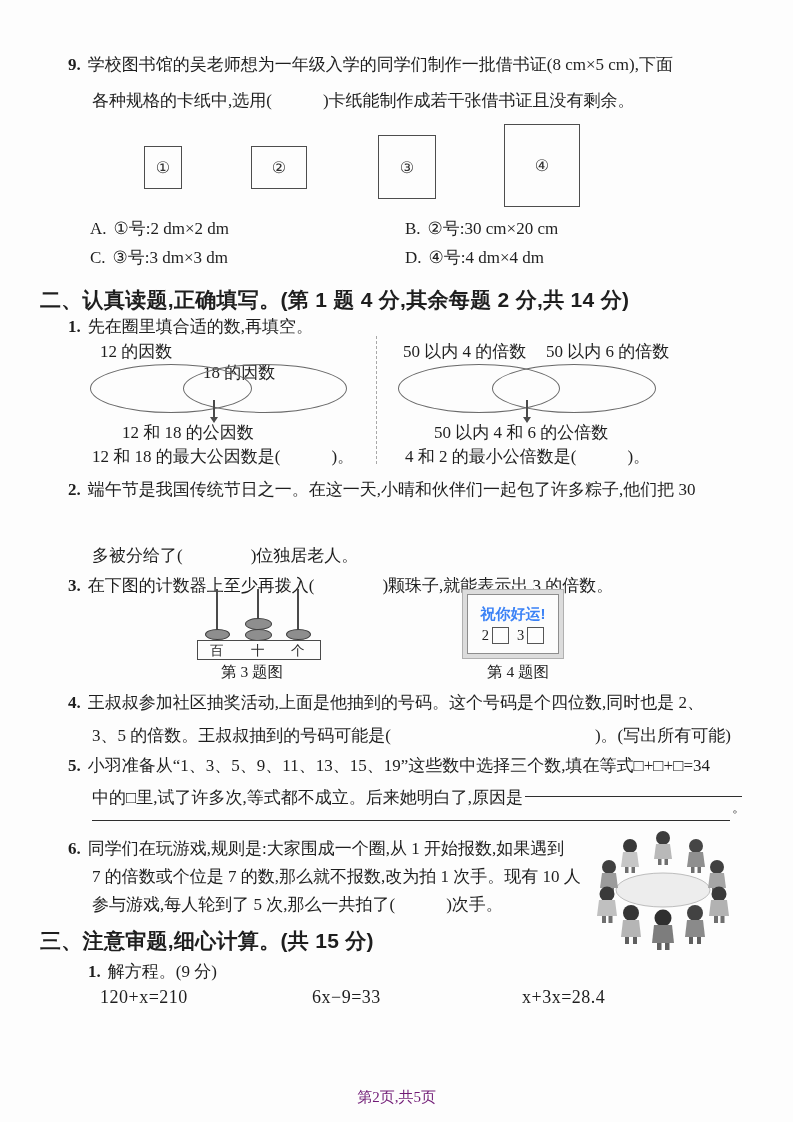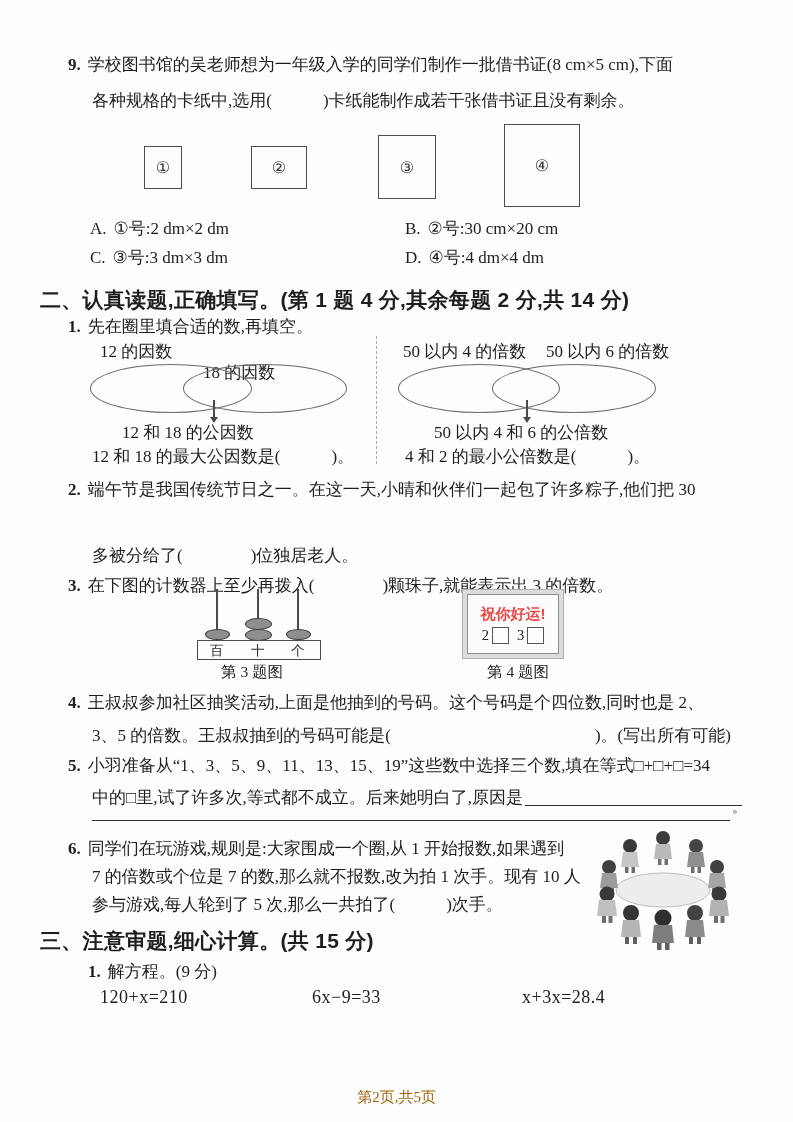--- a/index.html
+++ b/index.html
@@ -16,29 +16,29 @@
   .varrow::after{content:"";position:absolute;left:-3.2px;bottom:-6px;
                  border:4px solid transparent;border-top:6px solid #4a4a4a;border-bottom:0;}
   .rod{position:absolute;width:1.6px;background:#4a4a4a;}
   .bead{position:absolute;background:#8e8e8e;border:1.2px solid #3f3f3f;border-radius:50%;}
   .cbase{position:absolute;border:1.4px solid #4a4a4a;background:#fdfdfd;}
   .rodlab{position:absolute;font-size:13.5px;color:#2a2a2a;}
   .caption{position:absolute;font-size:15.5px;color:#222;}
   .lucky{position:absolute;background:#dcdcdc;border:1px solid #b0b0b0;padding:4px;box-sizing:border-box;}
   .lucky-inner{background:#fcfcfc;border:1px solid #8d8d8d;height:100%;box-sizing:border-box;
                display:flex;flex-direction:column;align-items:center;justify-content:center;}
-  .lucky-title{font-family:"Liberation Sans",sans-serif;font-size:15px;font-weight:bold;color:#ef4444;}
+  .lucky-title{font-family:"Liberation Sans",sans-serif;font-size:15px;font-weight:bold;color:#3b82f6;}
   .lucky-row{display:flex;align-items:center;margin-top:3px;font-size:14.5px;color:#222;}
   .lucky-sq{display:inline-block;width:15px;height:15px;border:1.3px solid #555;background:#fdfdfd;
             margin:0 8px 0 3px;}
-  .flexline{display:flex;align-items:flex-end;}
+  .flexline{display:flex;align-items:center;}
   .fill-blank{flex:1;border-bottom:1.3px solid #2e2e2e;margin:0 0 3px 2px;}
   .blank2{position:absolute;border-bottom:1.3px solid #2e2e2e;}
   .eq{position:absolute;font-size:18px;letter-spacing:.5px;}
-  .footer{position:absolute;left:0;right:0;text-align:center;font-size:15px;color:#a16207;}
+  .footer{position:absolute;left:0;right:0;text-align:center;font-size:15px;color:#701a75;}
 </style>
 </head>
 <body>
 
 <div class="page">
 
   <div class="abs" style="left:68px;top:53px;"><b class="qnum">9.</b><span>学校图书馆的吴老师想为一年级入学的同学们制作一批借书证(8 cm×5 cm),下面</span></div>
   <div class="abs" style="left:92px;top:89px;"><span>各种规格的卡纸中,选用(　　　)卡纸能制作成若干张借书证且没有剩余。</span></div>
 
   <div class="card-box" style="left:144px;top:146px;width:36px;height:41px;">

